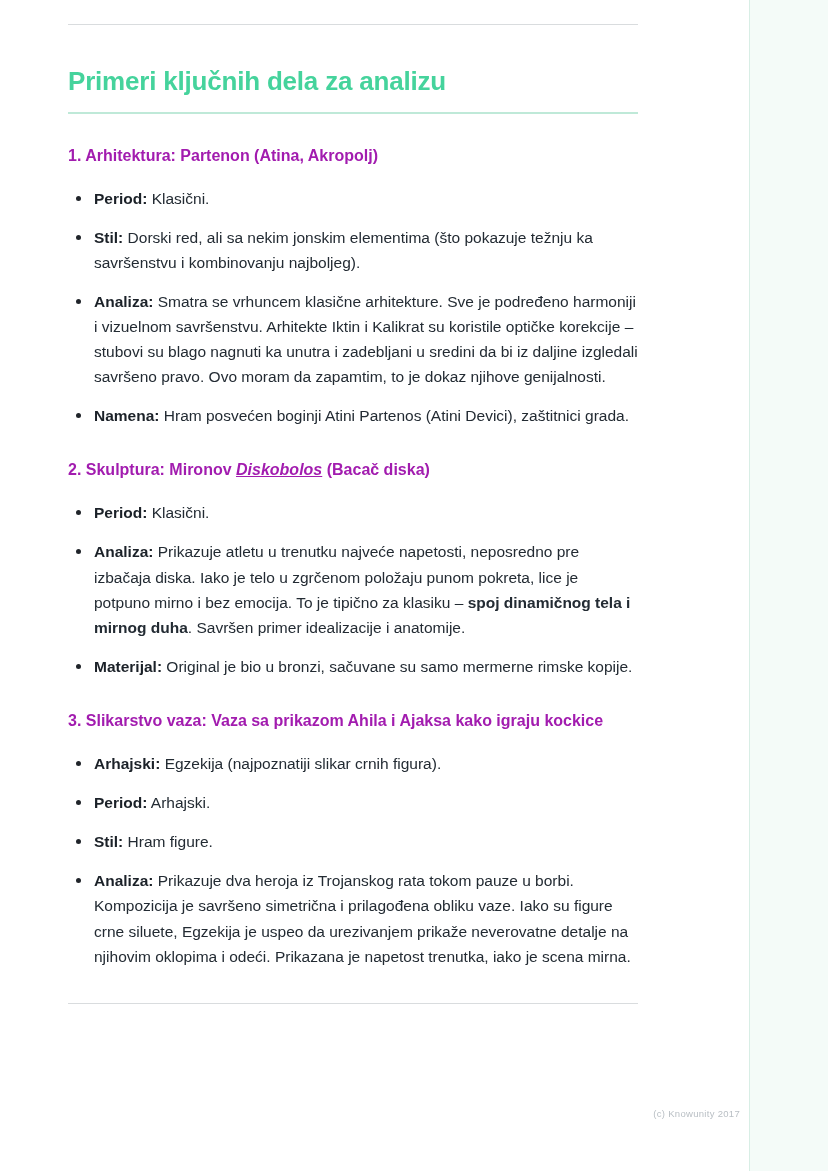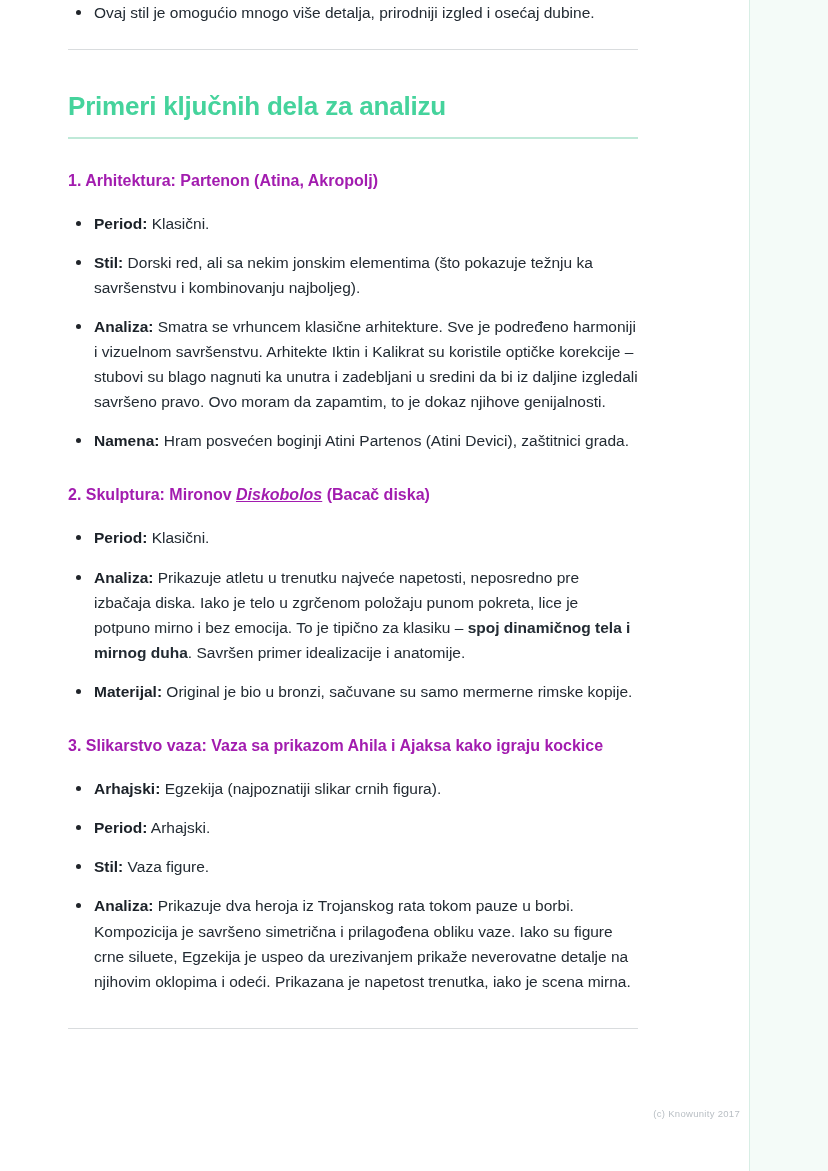--- a/index.html
+++ b/index.html
@@ -118,23 +118,20 @@
 </style>
 </head>
 <body>
 
 <div class="page">
 
   <div class="right-rail"></div>
 
   <div class="content">
 
-    <ul class="b top-bullets">
-      <li><span>Ovaj stil je omogućio mnogo više detalja, prirodniji izgled i osećaj dubine.</span></li>
-    </ul>
 
     <hr class="divider hr-top">
 
     <h1 class="section-title">Primeri ključnih dela za analizu</h1>
     <hr class="title-rule">
 
     <h2 class="sub">
       <span>1. Arhitektura: Partenon (Atina, Akropolj)</span>
     </h2>
     <ul class="b">
@@ -171,21 +168,21 @@
       <span>3. Slikarstvo vaza: Vaza sa prikazom Ahila i Ajaksa kako igraju kockice</span>
     </h2>
     <ul class="b">
       <li>
         <span class="lbl">Arhajski:</span><span> Egzekija (najpoznatiji slikar crnih figura).</span>
       </li>
       <li>
         <span class="lbl">Period:</span><span> Arhajski.</span>
       </li>
       <li>
-        <span class="lbl">Stil:</span><span> Vaza figure.</span>
+        <span class="lbl">Stil:</span><span> Hram figure.</span>
       </li>
       <li>
         <span class="lbl">Analiza:</span><span> Prikazuje dva heroja iz Trojanskog rata tokom pauze u borbi. Kompozicija je savršeno simetrična i prilagođena obliku vaze. Iako su figure crne siluete, Egzekija je uspeo da urezivanjem prikaže neverovatne detalje na njihovim oklopima i odeći. Prikazana je napetost trenutka, iako je scena mirna.</span>
       </li>
     </ul>
 
     <hr class="divider hr-bottom">
   </div>
 
   <div class="footer">(c) Knowunity 2017</div>

